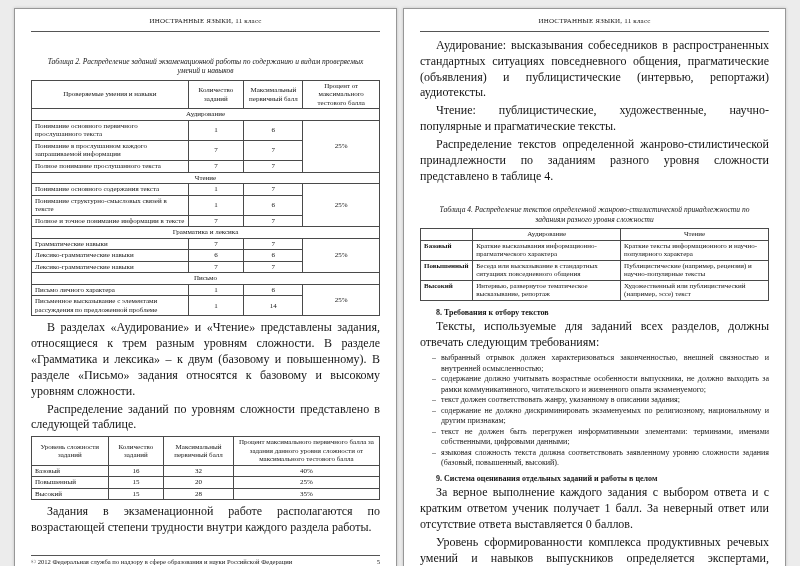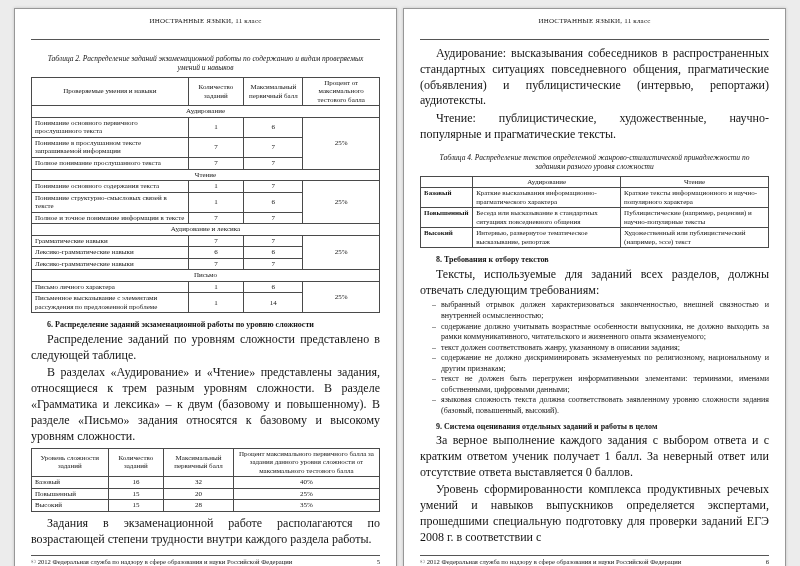--- a/index.html
+++ b/index.html
@@ -11,23 +11,23 @@
   }
   .viewer{display:flex;gap:6px;padding:8px 14px;}
   .page{
     background:#ffffff;border:1px solid #979797;
     width:380px;height:548px;padding:8px 16px 6px;
     display:flex;flex-direction:column;
     box-shadow:0 0 3px rgba(0,0,0,.18);
   }
   .page-header{
     font-size:7px;text-align:center;letter-spacing:.2px;
-    border-bottom:1px solid #555;padding-bottom:14px;margin-bottom:5px;
-  }
-  .caption{font-style:italic;text-align:center;font-size:7.5px;line-height:1.25;margin:9px 6px 2px;}
+    border-bottom:1px solid #555;padding-bottom:6px;margin-bottom:5px;
+  }
+  .caption{font-style:italic;text-align:center;font-size:7.5px;line-height:1.25;margin:20px 6px 2px;}
   .heading{font-weight:bold;font-size:8px;line-height:1.3;text-align:justify;text-indent:16px;margin-top:4px;}
   p.body{font-size:12px;line-height:1.32;text-align:justify;text-indent:16px;margin:1px 0;}
   table{width:100%;border-collapse:collapse;font-size:7px;line-height:1.22;margin:2px 0 3px;}
   td,th{border:1px solid #4a4a4a;padding:1px 3px;vertical-align:middle;}
   th{font-weight:normal;text-align:center;}
   td.sec{text-align:center;}
   td.num{text-align:center;}
   .t2 .c1{width:45%}.t2 .c2{width:16%}.t2 .c3{width:17%}.t2 .c4{width:22%}
   .t3 .c1{width:22%}.t3 .c2{width:16%}.t3 .c3{width:20%}.t3 .c4{width:42%}
   .t4 .c1{width:15%}.t4 .c2{width:42.5%}.t4 .c3{width:42.5%}
@@ -72,21 +72,21 @@
         <tr>
             <td class="sec" colspan="4">Аудирование</td>
           </tr>
         <tr>
           <td>Понимание основного первичного прослушанного текста</td>
           <td class="num">1</td>
           <td class="num">6</td>
           <td class="num" rowspan="3">25%</td>
         </tr>
         <tr>
-          <td>Понимание в прослушанном тексте запрашиваемой информации</td>
+          <td>Понимание в прослушанном каждого запрашиваемой информации</td>
           <td class="num">7</td>
           <td class="num">7</td>
         </tr>
         <tr>
           <td>Полное понимание прослушанного текста</td>
           <td class="num">7</td>
           <td class="num">7</td>
         </tr>
 
         <tr>
@@ -103,21 +103,21 @@
           <td class="num">1</td>
           <td class="num">6</td>
         </tr>
         <tr>
           <td>Полное и точное понимание информации в тексте</td>
           <td class="num">7</td>
           <td class="num">7</td>
         </tr>
 
         <tr>
-            <td class="sec" colspan="4">Аудирование и лексика</td>
+            <td class="sec" colspan="4">Грамматика и лексика</td>
           </tr>
         <tr>
           <td>Грамматические навыки</td>
           <td class="num">7</td>
           <td class="num">7</td>
           <td class="num" rowspan="3">25%</td>
         </tr>
         <tr>
           <td>Лексико-грамматические навыки</td>
           <td class="num">6</td>
@@ -139,23 +139,22 @@
           <td class="num" rowspan="2">25%</td>
         </tr>
         <tr>
           <td>Письменное высказывание с элементами рассуждения по предложенной проблеме</td>
           <td class="num">1</td>
           <td class="num">14</td>
         </tr>
       </tbody>
     </table>
 
-    <div class="heading">6. Распределение заданий экзаменационной работы по уровню сложности</div>
+    <p class="body">В разделах «Аудирование» и «Чтение» представлены задания, относящиеся к трем разным уровням сложности. В разделе «Грамматика и лексика» – к двум (базовому и повышенному). В разделе «Письмо» задания относятся к базовому и высокому уровням сложности.</p>
     <p class="body">Распределение заданий по уровням сложности представлено в следующей таблице.</p>
-    <p class="body">В разделах «Аудирование» и «Чтение» представлены задания, относящиеся к трем разным уровням сложности. В разделе «Грамматика и лексика» – к двум (базовому и повышенному). В разделе «Письмо» задания относятся к базовому и высокому уровням сложности.</p>
 
 
     <table class="t3">
       <colgroup>
           <col class="c1">
           <col class="c2">
           <col class="c3">
           <col class="c4">
         </colgroup>
       <thead>
@@ -194,20 +193,21 @@
       <span class="ft">© 2012  Федеральная служба по надзору в сфере образования и науки Российской Федерации</span>
       <span class="pn">5</span>
     </div>
   </div>
 
   <div class="page">
     <div class="page-header">ИНОСТРАННЫЕ ЯЗЫКИ, 11 класс</div>
 
     <p class="body">Аудирование: высказывания собеседников в распространенных стандартных ситуациях повседневного общения, прагматические (объявления) и публицистические (интервью, репортажи) аудиотексты.</p>
     <p class="body">Чтение: публицистические, художественные, научно-популярные и прагматические тексты.</p>
+    <p class="body">Распределение текстов определенной жанрово-стилистической принадлежности по заданиям разного уровня сложности представлено в таблице 4.</p>
 
     <div class="caption">Таблица 4. Распределение текстов определенной жанрово-стилистической принадлежности по заданиям разного уровня сложности</div>
 
     <table class="t4">
       <colgroup>
           <col class="c1">
           <col class="c2">
           <col class="c3">
         </colgroup>
       <thead>

